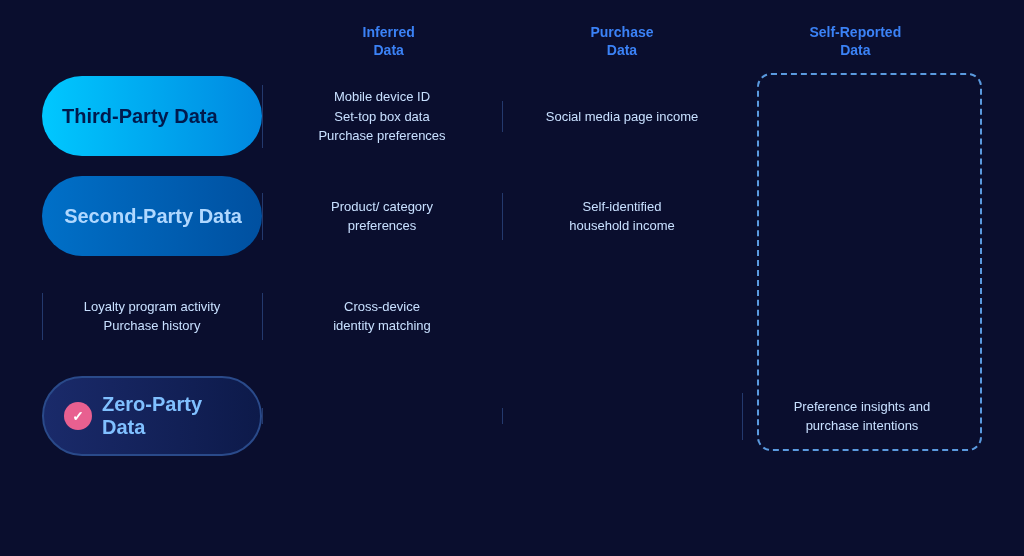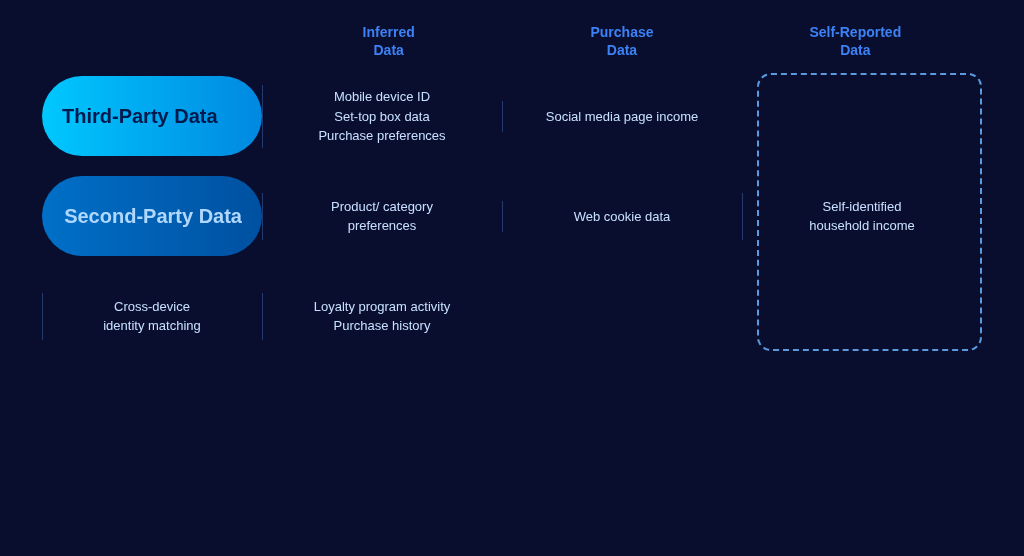--- a/index.html
+++ b/index.html
@@ -160,31 +160,39 @@
     </div>
 
     <div class="data-row">
       <div class="row-label second">
         <span>Second-Party Data</span>
       </div>
       <div class="data-cell">
         Product/ category<br>preferences
       </div>
       <div class="data-cell">
-        <span>Web cookie data</span>
-      </div>
-      <div class="data-cell">
         Self-identified<br>household income
       </div>
     </div>
 
     <div class="data-row">
       <div class="data-cell">
-        Cross-device<br>identity matching
+        Loyalty program activity<br>Purchase history
       </div>
       <div class="data-cell">
-        Loyalty program activity<br>Purchase history
+        Cross-device<br>identity matching
       </div>
     </div>
 
+    <div class="data-row">
+      <div class="row-label zero">
+        <span class="check-icon"></span>
+        <span>Zero-Party Data</span>
+      </div>
+      <div class="data-cell"></div>
+      <div class="data-cell"></div>
+      <div class="data-cell">
+        Preference insights and<br>purchase intentions
+      </div>
+    </div>
 
   </div>
 </div>
 
 </body></html>

